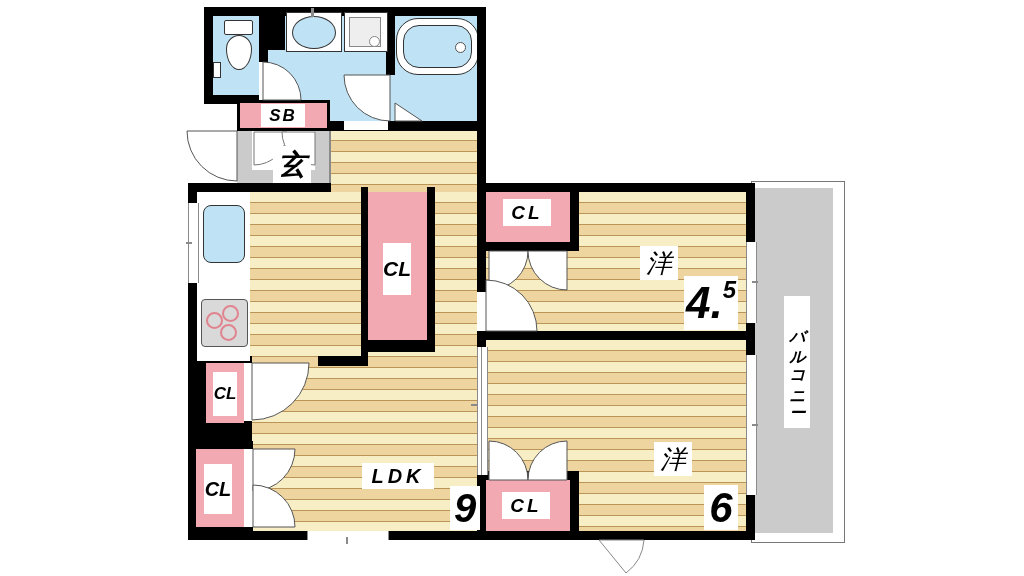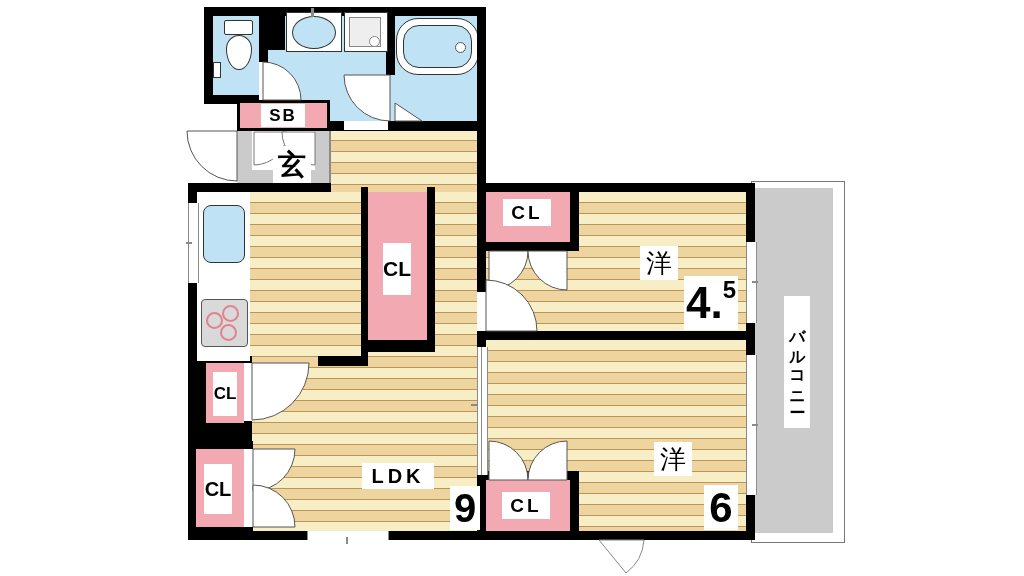--- a/index.html
+++ b/index.html
@@ -1,17 +1,17 @@
 <!DOCTYPE html>
 <html><head>
 <meta charset="utf-8">
 <style>
   html,body{margin:0;padding:0;background:#fff;}
   #plan{position:relative;width:1024px;height:576px;background:#fff;overflow:hidden;
-        font-family:"Liberation Sans","DejaVu Sans",sans-serif;}
+        font-family:"Liberation Sans","DejaVu Sans",sans-serif;font-style:italic;}
   .abs{position:absolute;}
   .wall{position:absolute;background:#000;}
   .wood{position:absolute;background:repeating-linear-gradient(180deg,
         #f8eec6 0px,#f8eec6 10px,#bb9557 10px,#bb9557 11px,
         #eed49e 11px,#eed49e 21px,#bb9557 21px,#bb9557 22px);}
   .blue{position:absolute;background:#bfe3f4;}
   .pink{position:absolute;background:#f3a9b1;}
   .grey{position:absolute;background:#cbcbcb;}
   .white{position:absolute;background:#fff;}
   .lbl{position:absolute;background:#fff;color:#000;display:flex;align-items:center;

